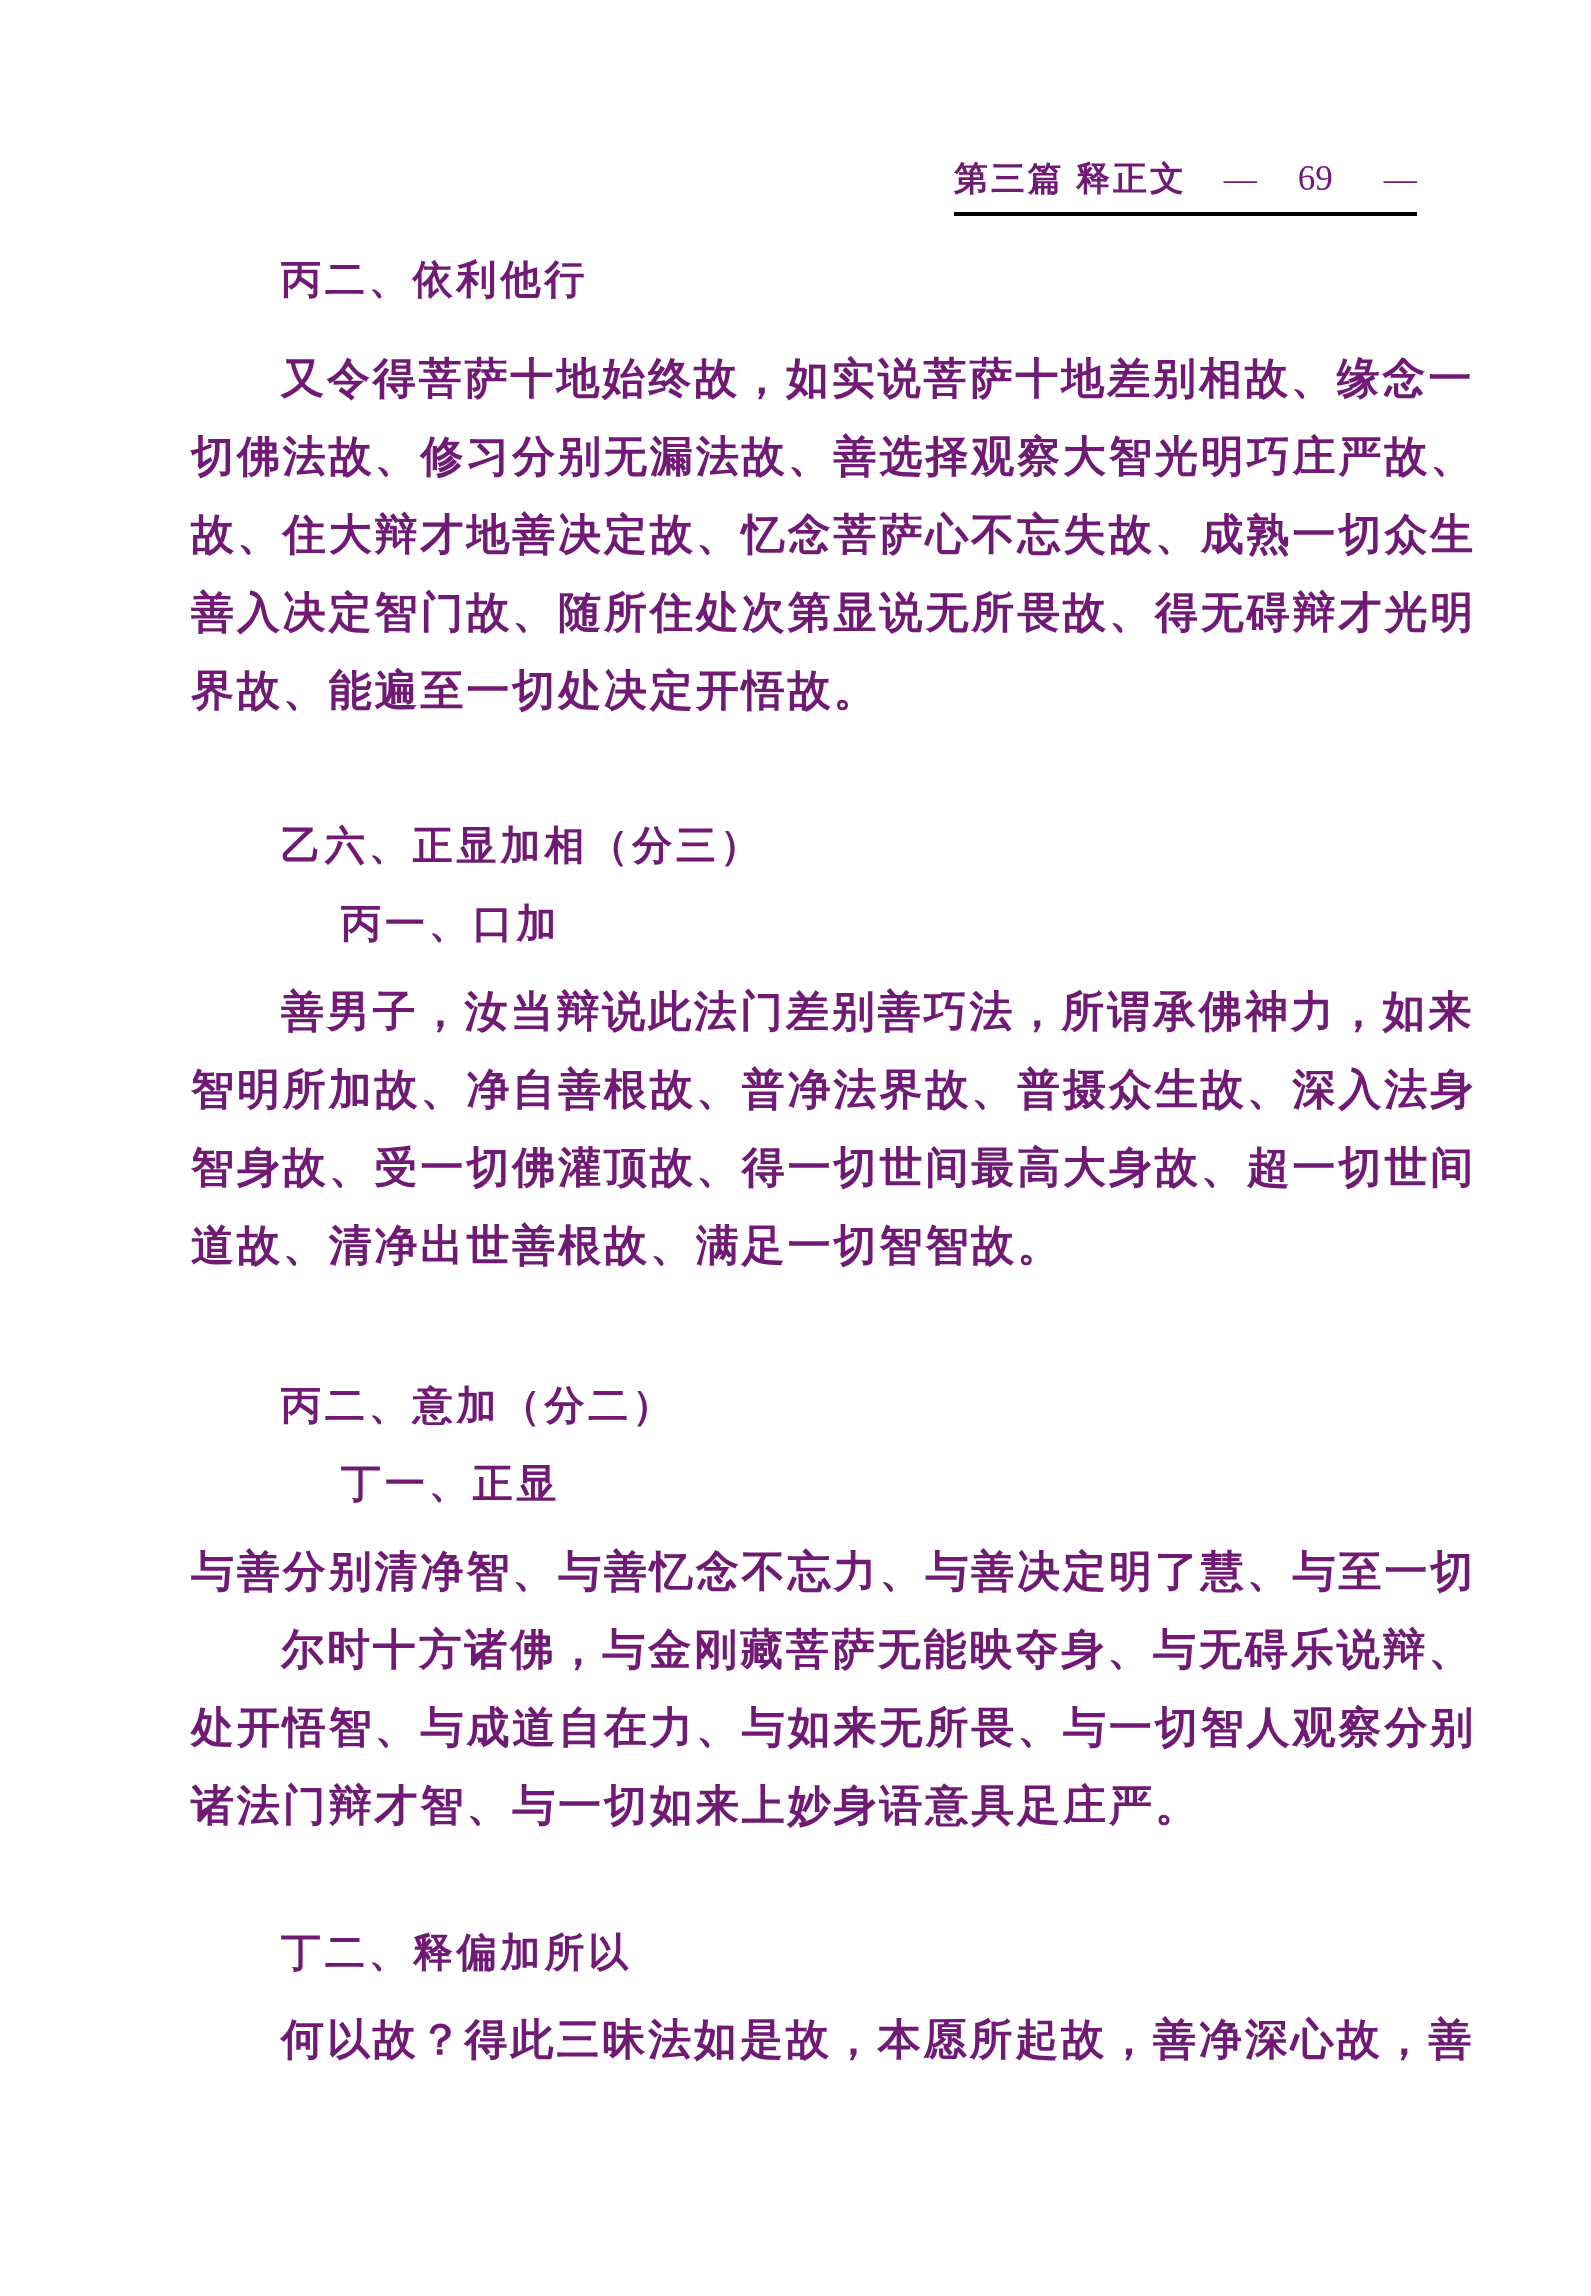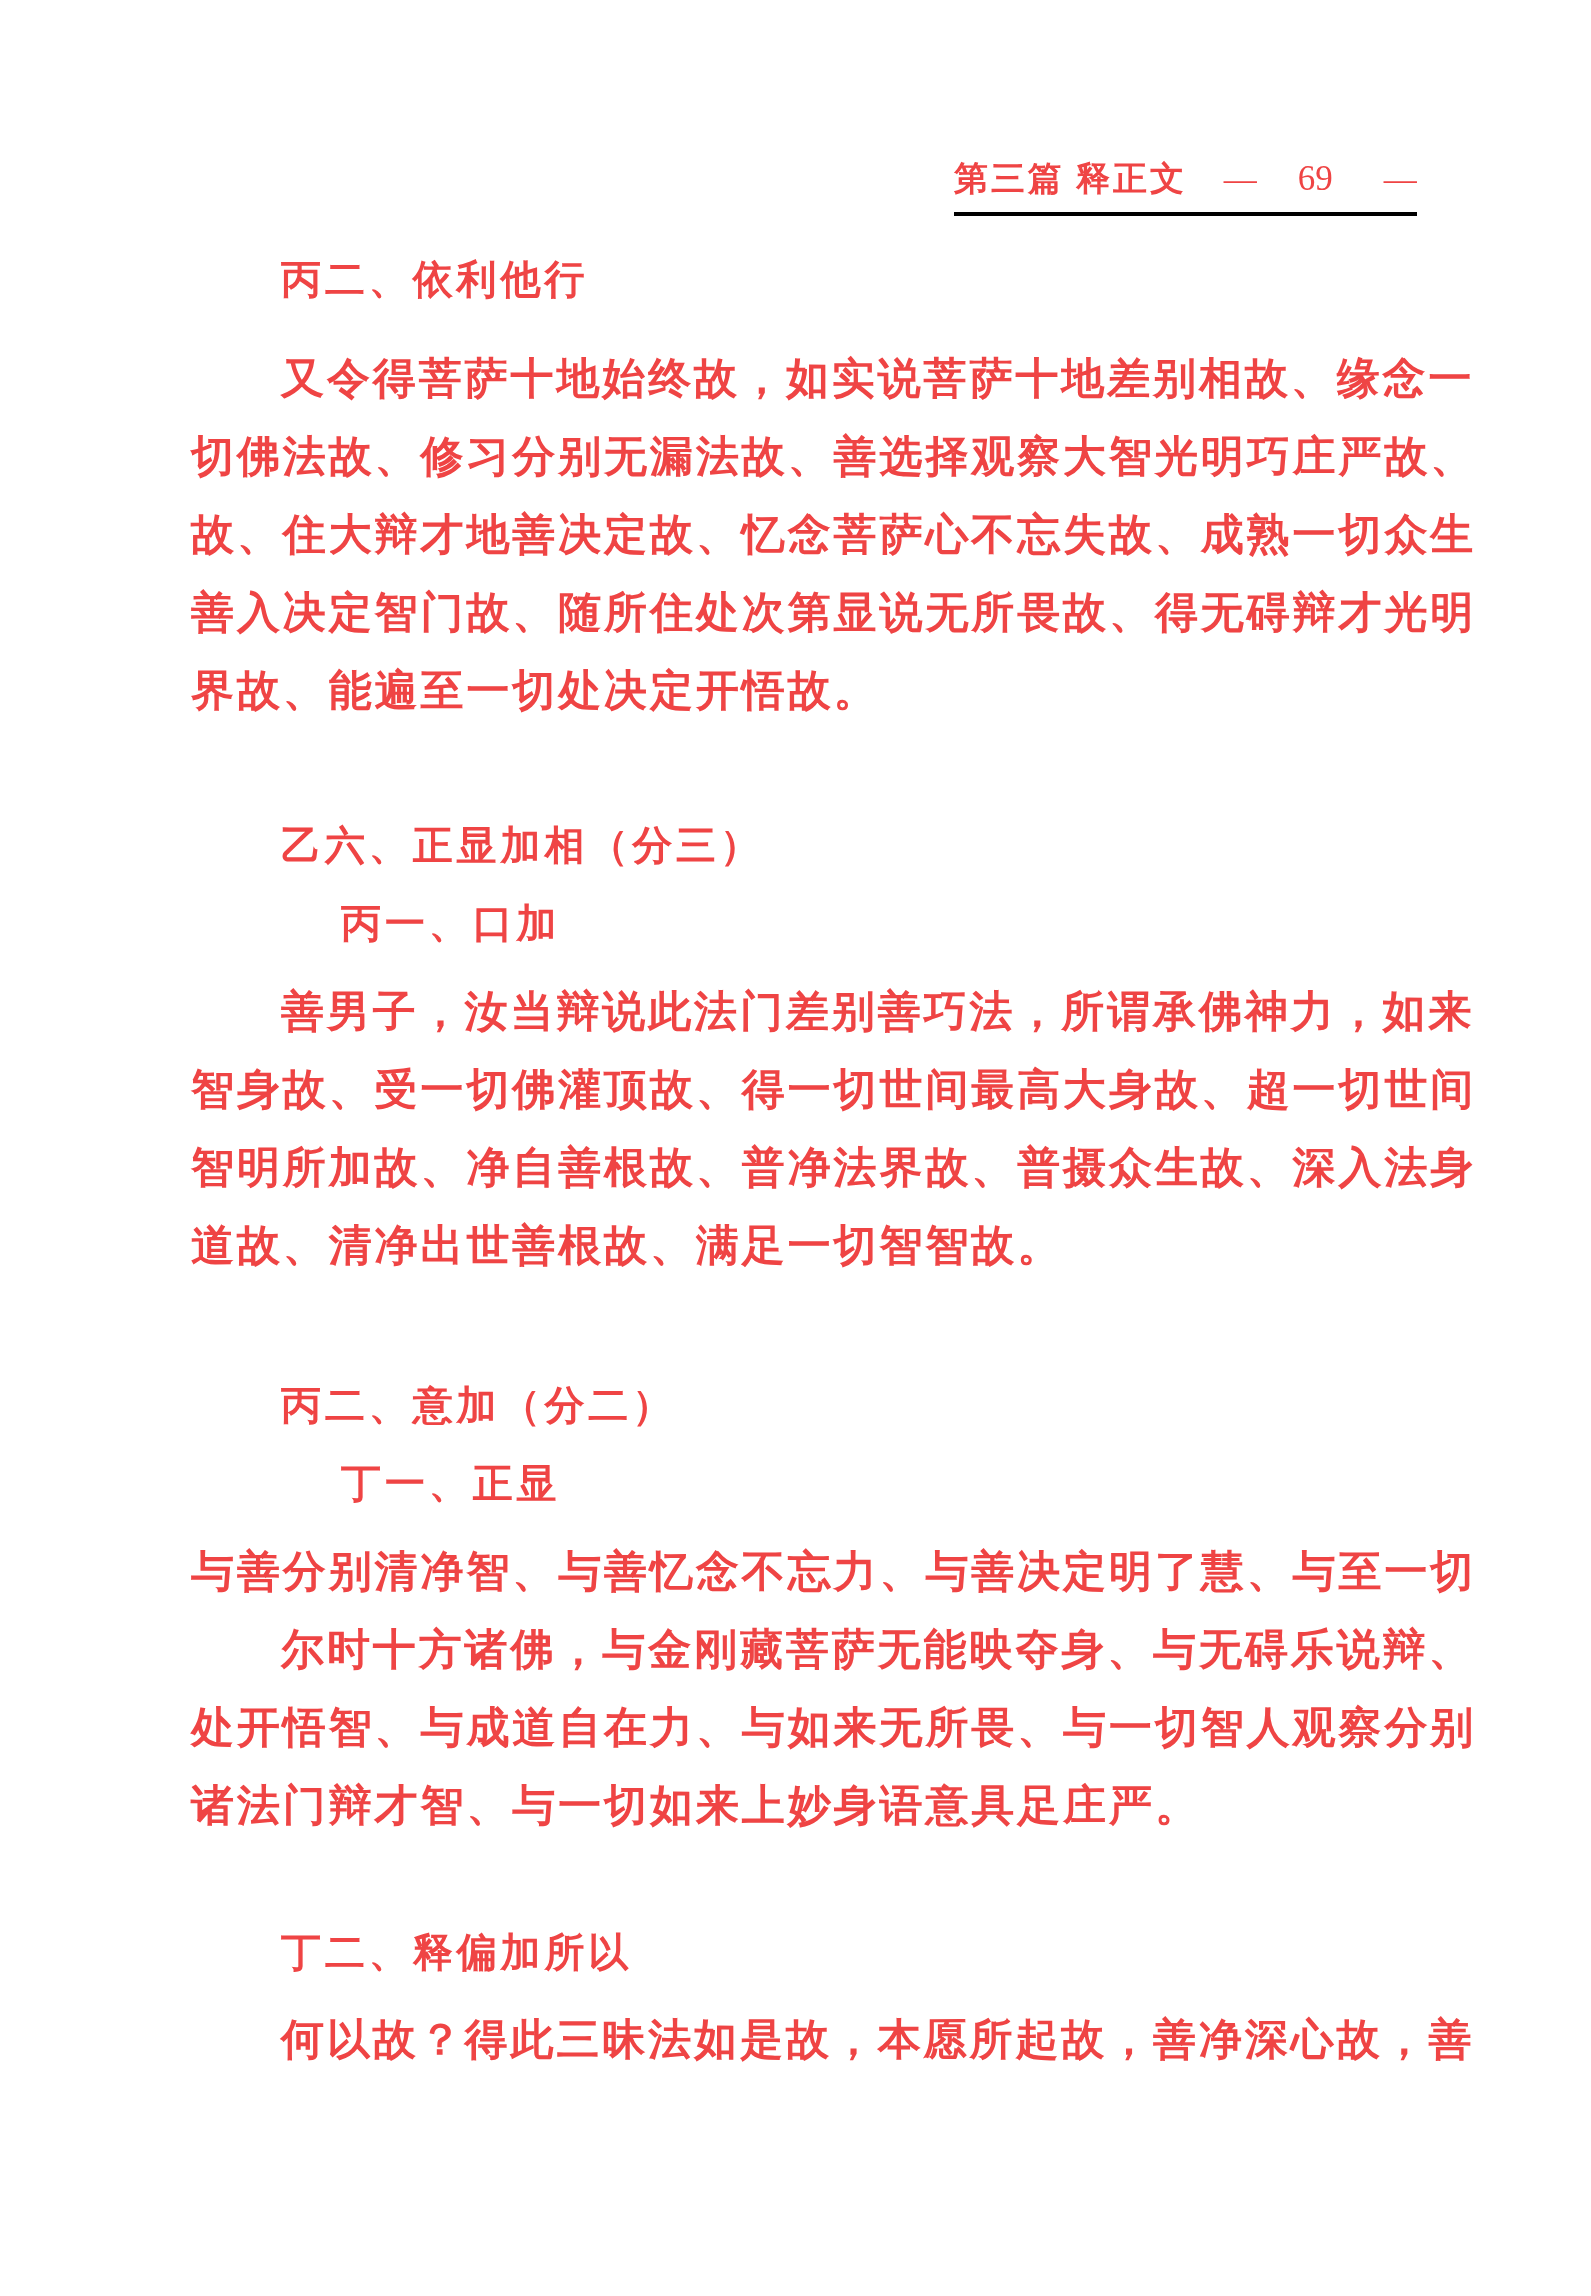--- a/index.html
+++ b/index.html
@@ -5,21 +5,21 @@
   html, body {
     margin: 0;
     padding: 0;
     background: #e8e8e8;
   }
   .page {
     position: relative;
     width: 1592px;
     height: 2297px;
     background: #ffffff;
-    color: #ef4444;
+    color: #701a75;
     overflow: hidden;
     font-family: "Liberation Sans", sans-serif;
   }
   
   .header {
     position: absolute;
     top: 156px;
     left: 954px;
     padding-bottom: 9.8px;
     border-bottom: 4.9px solid #000;
@@ -94,22 +94,22 @@
     <div class="line">故、住大辩才地善决定故、忆念菩萨心不忘失故、成熟一切众生</div>
     <div class="line">善入决定智门故、随所住处次第显说无所畏故、得无碍辩才光明</div>
     <div class="line">界故、能遍至一切处决定开悟故。</div>
   </div>
 
   <h2 class="hl lvl1" style="top:807px">乙六、正显加相（分三）</h2>
   <h2 class="hl lvl2" style="top:885px">丙一、口加</h2>
 
   <div class="para" style="top:965px">
     <div class="line indent">善男子，汝当辩说此法门差别善巧法，所谓承佛神力，如来</div>
+    <div class="line">智明所加故、净自善根故、普净法界故、普摄众生故、深入法身</div>
     <div class="line">智身故、受一切佛灌顶故、得一切世间最高大身故、超一切世间</div>
-    <div class="line">智明所加故、净自善根故、普净法界故、普摄众生故、深入法身</div>
     <div class="line">道故、清净出世善根故、满足一切智智故。</div>
   </div>
 
   <h2 class="hl lvl1" style="top:1367px">丙二、意加（分二）</h2>
   <h2 class="hl lvl2" style="top:1445px">丁一、正显</h2>
 
   <div class="para" style="top:1525px">
     <div class="line">与善分别清净智、与善忆念不忘力、与善决定明了慧、与至一切</div>
     <div class="line indent">尔时十方诸佛，与金刚藏菩萨无能映夺身、与无碍乐说辩、</div>
     <div class="line">处开悟智、与成道自在力、与如来无所畏、与一切智人观察分别</div>

